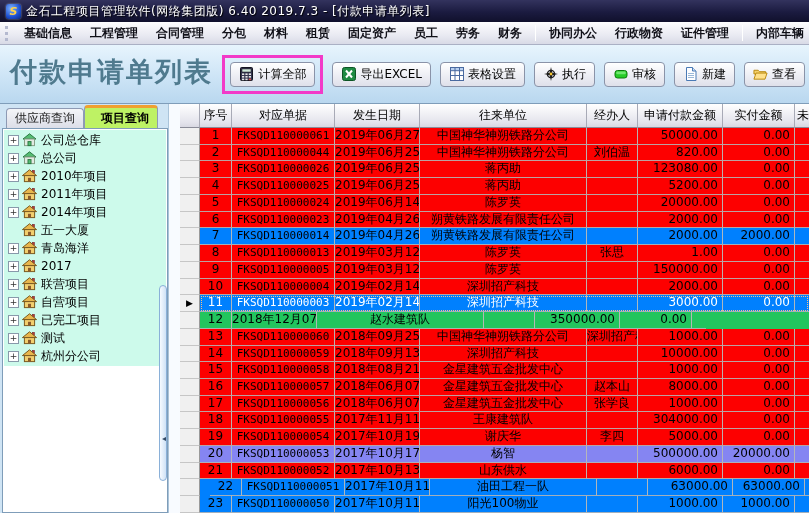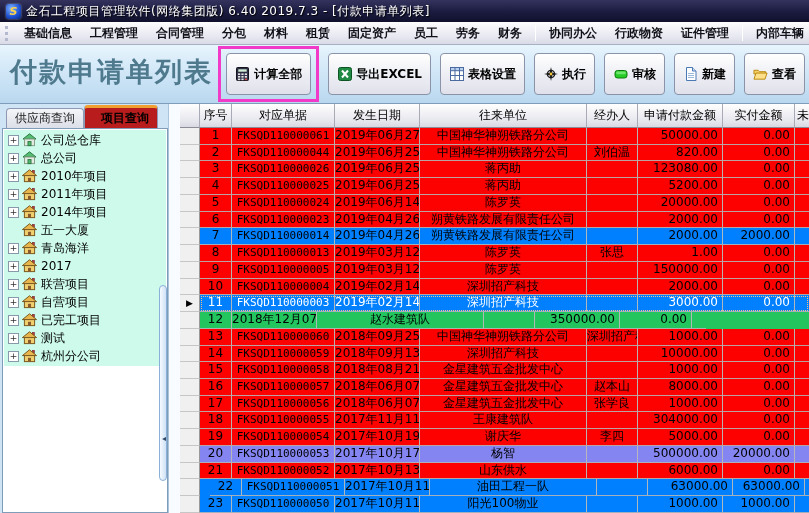--- a/index.html
+++ b/index.html
@@ -15,36 +15,36 @@
   .menubar { height:23px; background:linear-gradient(180deg,#fdfdfe 0%,#e9eaf2 60%,#d8dae6 100%); border-bottom:1px solid #aab0c4; display:flex; align-items:center; padding-left:4px; }
   .gripper { width:3px; height:15px; border-left:3px dotted #b4b9cf; margin:0 7px 0 1px; }
   .menu-items { display:flex; align-items:center; width:100%; }
   .menu-item { padding:3px 9px; font-weight:600; color:#101018; cursor:default; white-space:nowrap; }
   .menu-sep { width:1px; height:16px; background:#9aa0b4; border-right:1px solid #fff; margin:0 4px; }
 
   
   .toolband { position:relative; height:59px; background:linear-gradient(180deg,#e7f4fd 0%,#cde4f6 55%,#b9d7ef 100%); border-bottom:1px solid #7f9db9; }
   .page-title { position:absolute; left:10px; top:9px; font-size:27px; font-weight:bold; color:#4f7a8e; letter-spacing:2px; }
   .btn-row { position:absolute; right:4px; top:75px; transform:translateY(-59px); display:flex; align-items:center; gap:9px; height:26px; }
-  .tbtn { display:inline-flex; align-items:center; gap:4px; height:42px; padding:0 8px; font-size:12px; font-weight:700; color:#000;
+  .tbtn { display:inline-flex; align-items:center; gap:4px; height:25px; padding:0 8px; font-size:12px; font-weight:400; color:#000;
           background:linear-gradient(180deg,#ffffff 0%,#f0f1f6 45%,#dfe0ea 100%); border:1px solid #8a93a8; border-radius:4px; cursor:pointer; white-space:nowrap;
           box-shadow:inset 0 1px 0 #fff; font-family:inherit; }
   .bicon { display:inline-flex; width:15px; height:14px; align-items:center; justify-content:center; }
   .annotation-box { border:3px solid #f23ac8; padding:4px 5px; }
 
   
   .main { position:absolute; left:0; top:104px; width:809px; height:409px; background:#cfe4f4; }
   .gapstrip { position:absolute; left:168px; top:0; width:12px; height:409px; background:#f8fbff; border-left:1px solid #aac4da; }
 
   
   .sidebar { position:absolute; left:2px; top:0; width:166px; height:409px; }
   .tabbar { height:24px; display:flex; align-items:flex-end; padding-left:4px; position:relative; z-index:2; }
   .tab { border:1px solid #8e9ab4; border-bottom:none; border-radius:4px 4px 0 0; padding:0 8px; font-size:12px; white-space:nowrap; cursor:pointer; }
   .tab.inactive { height:20px; line-height:19px; background:linear-gradient(180deg,#f4f5f8,#dcdee8); color:#222; }
-  .tab.active { height:23px; line-height:21px; background:#b91c1c; border-top:3px solid #f0a030; font-weight:600;padding-left:16px; }
+  .tab.active { height:23px; line-height:21px; background:#bef264; border-top:3px solid #f0a030; font-weight:600;padding-left:16px; }
   .treepanel { position:absolute; left:0; top:24px; width:166px; height:385px; background:#ffffff; border:1px solid #7f9db9; overflow:hidden; }
   .treeblock { position:absolute; left:1px; top:1px; width:162px; background:#cdfaeb; padding:1px 0; }
   .tree-item { display:flex; align-items:center; height:18px; padding-left:4px; cursor:pointer; white-space:nowrap; }
   .expander { width:11px; height:11px; border:1px solid #8899aa; background:#fff; color:#333; font-size:9px; line-height:9px; text-align:center; margin-right:3px; flex:0 0 11px; cursor:pointer; }
   .expander.ph { visibility:hidden; }
   .tree-ico { width:15px; height:14px; margin-right:4px; flex:0 0 15px; }
   .tree-label { font-size:12px; color:#000; }
 
   
   .splitter { position:absolute; left:159px; top:181px; width:8px; height:196px; border:1px solid #8ab0d8; border-radius:4px; background:linear-gradient(90deg,#f6faff,#cfe2f6); z-index:4; cursor:col-resize; }

